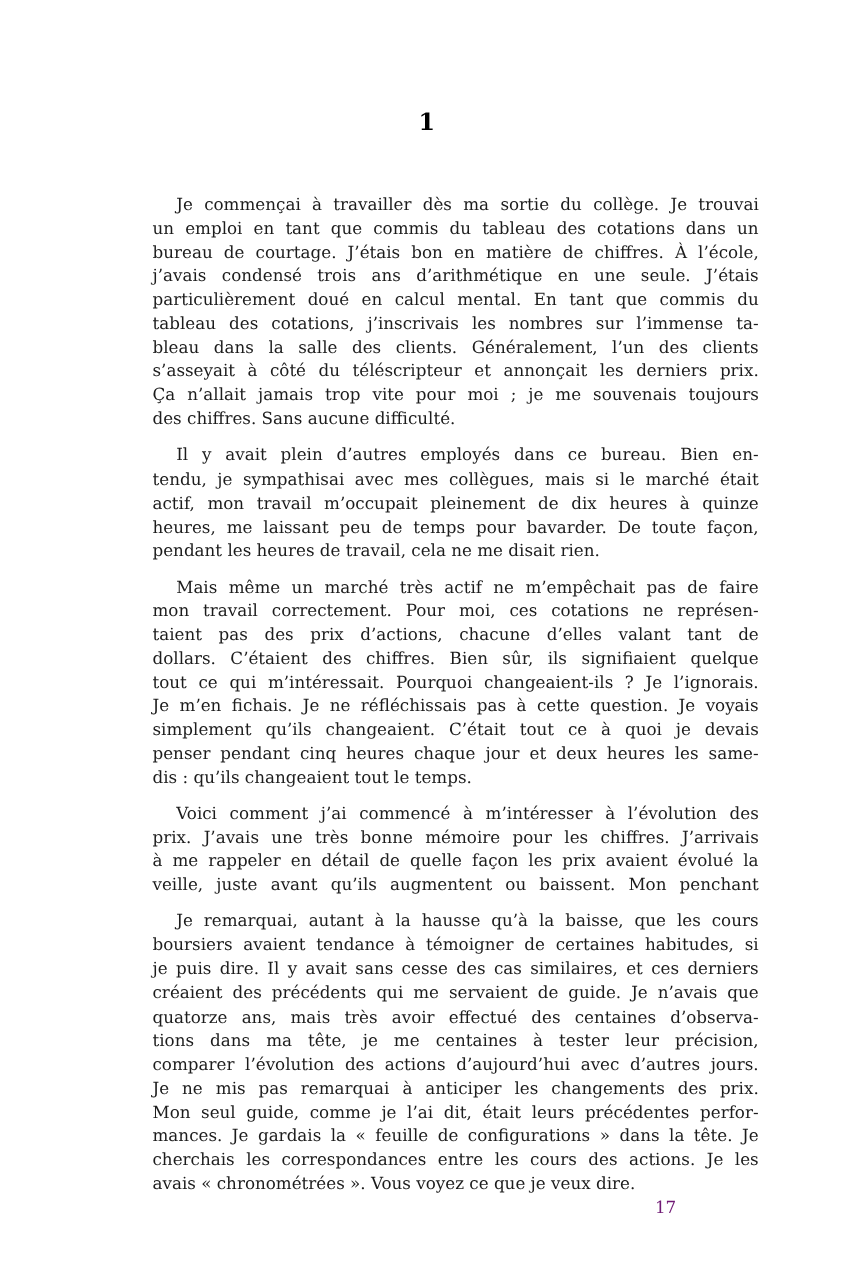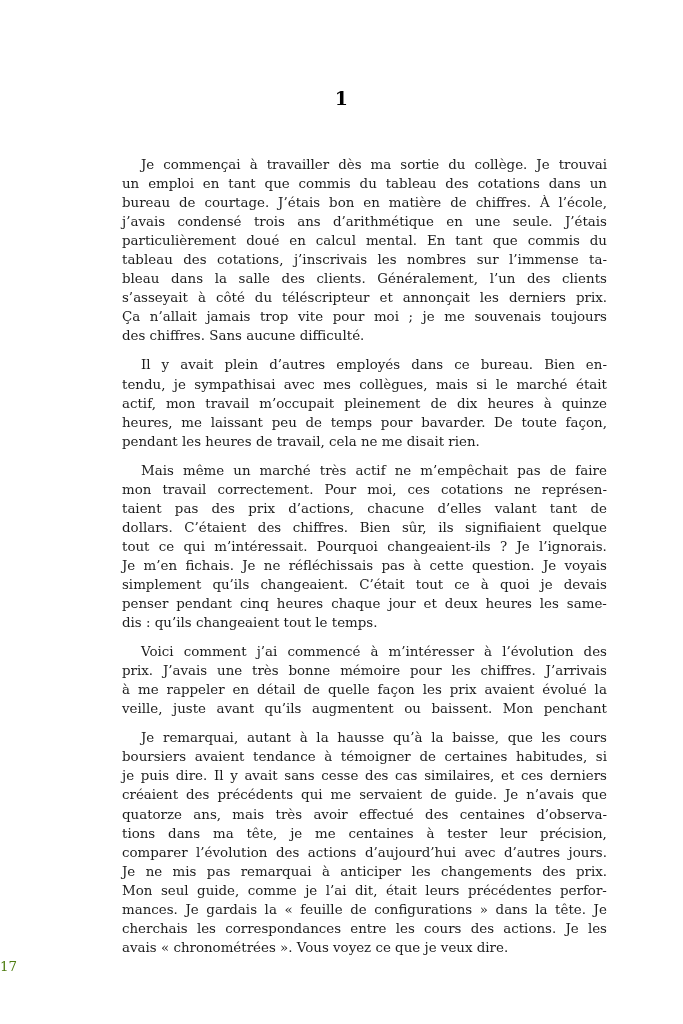--- a/index.html
+++ b/index.html
@@ -82,24 +82,24 @@
   .line.just.indent {
     width: 466px;
   }
 
   
   .folio {
     position: absolute;
     top: 958px;
     left: 0;
     width: 541px;
-    text-align: left;
+    text-align: right;
     font-size: 13.4px;
     line-height: 18px;
-    color: #4d7c0f;
+    color: #701a75;
   }
 </style>
 </head>
 <body>
 
 <div class="page">
 
   <div class="chapter-number">1</div>
 
   <div class="text-block">

